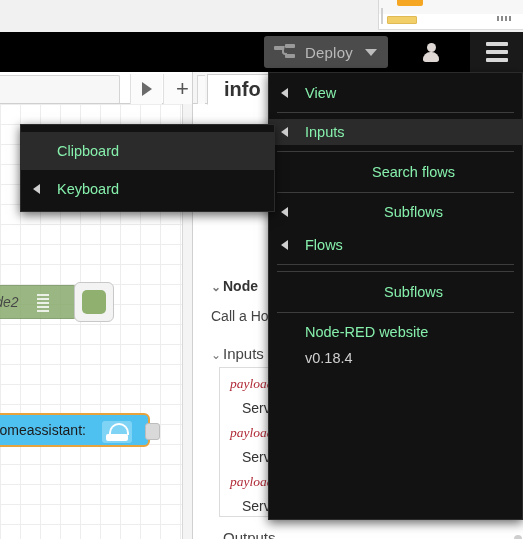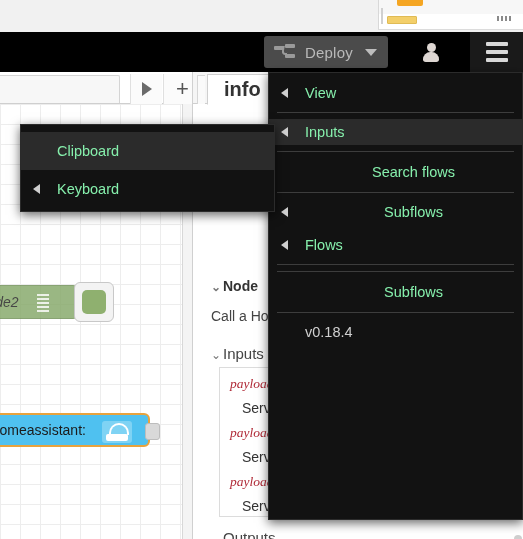--- a/index.html
+++ b/index.html
@@ -434,20 +434,23 @@
     <div class="mi">
       <span class="arrow"></span>
       <span class="txt">Flows</span>
     </div>
     <div class="m-sep"></div>
     <div class="m-sep"></div>
     <div class="mi pad-top pad-bot">
       <span class="txt">Subflows</span>
     </div>
     <div class="m-sep"></div>
+    <div class="mi">
+      <span class="txt">Node-RED website</span>
+    </div>
     <div class="mi m-version">
       <span class="txt">v0.18.4</span>
     </div>
   </div>
 
   <div class="sub-menu">
     <div class="mi active pad-top">
       <span class="txt">Clipboard</span>
     </div>
     <div class="mi">

